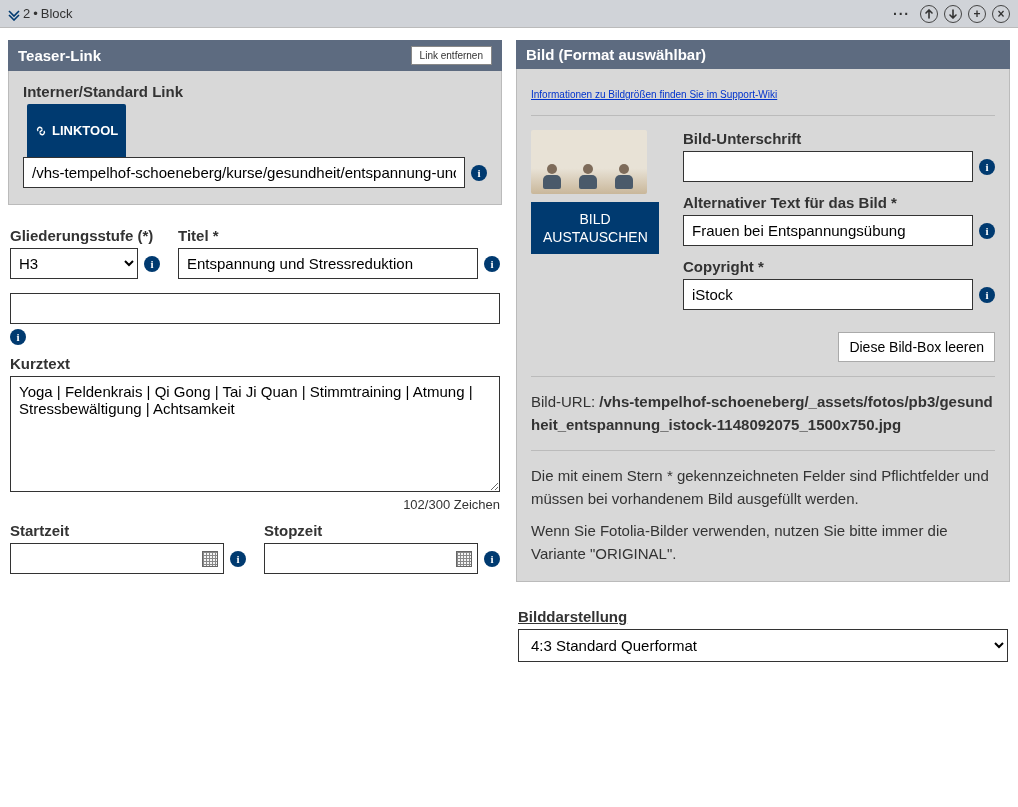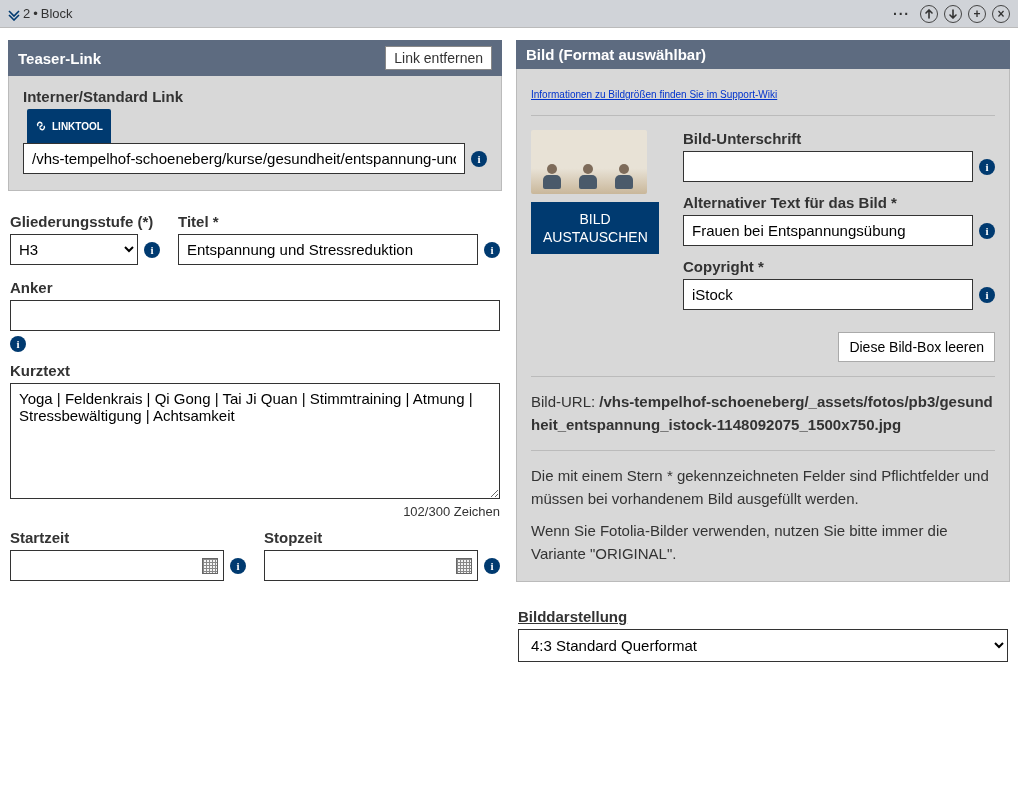--- a/index.html
+++ b/index.html
@@ -52,21 +52,21 @@
     font-weight: bold;
     display: flex;
     align-items: center;
     justify-content: space-between;
     font-size: 15px;
   }
   .btn-white {
     background: #fff;
     color: #333;
     border: 1px solid #888;
-    font-size: 14px;
+    font-size: 10px;
     padding: 3px 8px;
     cursor: pointer;
   }
   .panel-body {
     background: #d8d8d8;
     border: 1px solid #bbb;
     border-top: none;
     padding: 12px 14px 16px 14px;
   }
   .panel-body.light {
@@ -103,22 +103,22 @@
     background: #fff;
   }
   textarea { resize: both; }
   .linktool-badge {
     display: inline-flex;
     align-items: center;
     gap: 5px;
     background: #003a70;
     color: #fff;
     font-weight: bold;
-    font-size: 10px;
-    padding: 11px 8px;
+    font-size: 13px;
+    padding: 19px 8px;
     margin-bottom: 0;
     margin-left: 4px;
     border-radius: 2px 2px 0 0;
   }
   .link-icon svg { display:block; }
   .two-col { display: flex; gap: 18px; }
   .two-col > div { flex: 1 1 0; }
   select.boxed {
     border: 1px solid #333;
     font-size: 15px;
@@ -250,21 +250,20 @@
         <div>
           <label class="fld">Titel *</label>
           <div class="row">
             <input type="text" value="Entspannung und Stressreduktion" style="">
             <span class="info-i">i</span>
           </div>
         </div>
       </div>
 
       <div style="margin-top:14px;">
-        <label class="fld">Anker</label>
         <input type="text" value="" style="">
         <div style="margin-top:4px;"><span class="info-i">i</span></div>
       </div>
 
       <div style="margin-top:10px;">
         <label class="fld">Kurztext</label>
         <textarea rows="6" style="">Yoga | Feldenkrais | Qi Gong | Tai Ji Quan | Stimmtraining | Atmung | Stressbewältigung | Achtsamkeit</textarea>
         <div class="counter">102/300 Zeichen</div>
       </div>
 

